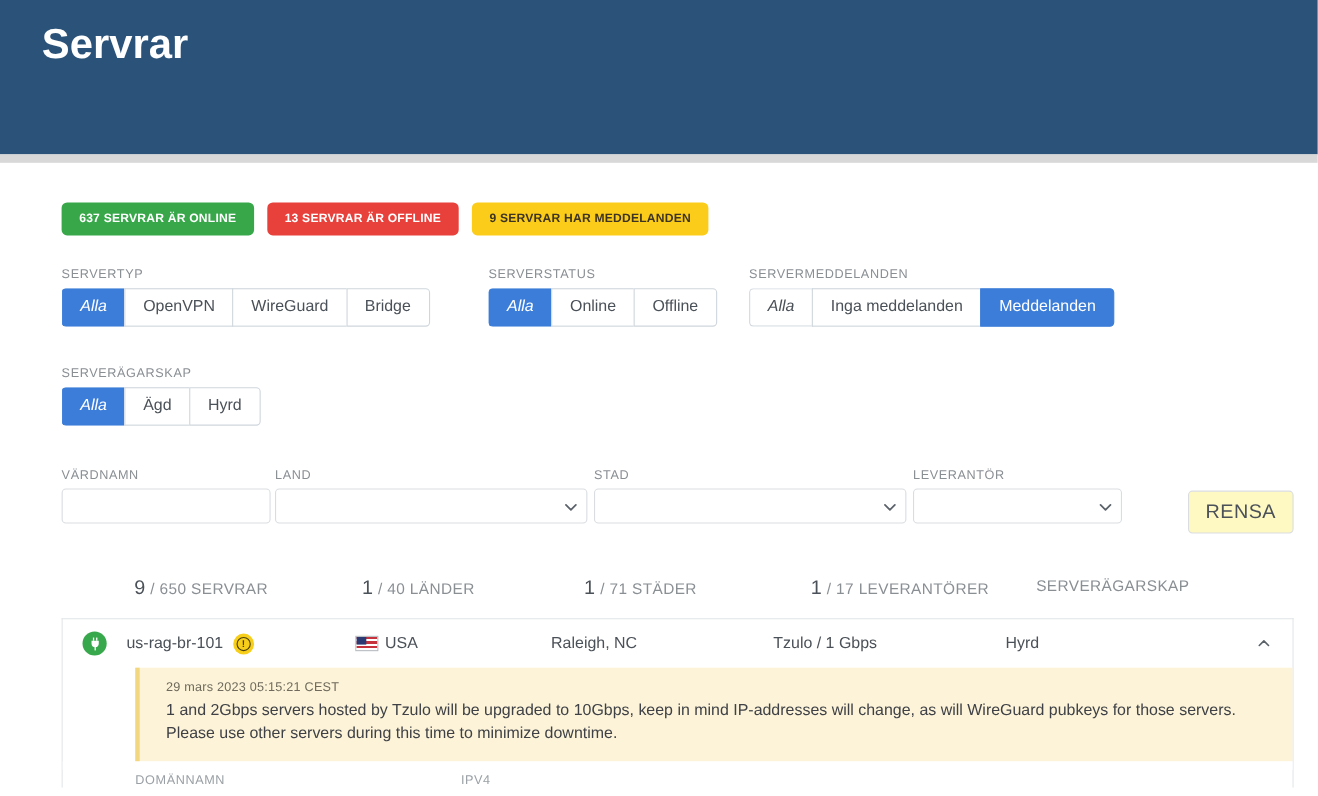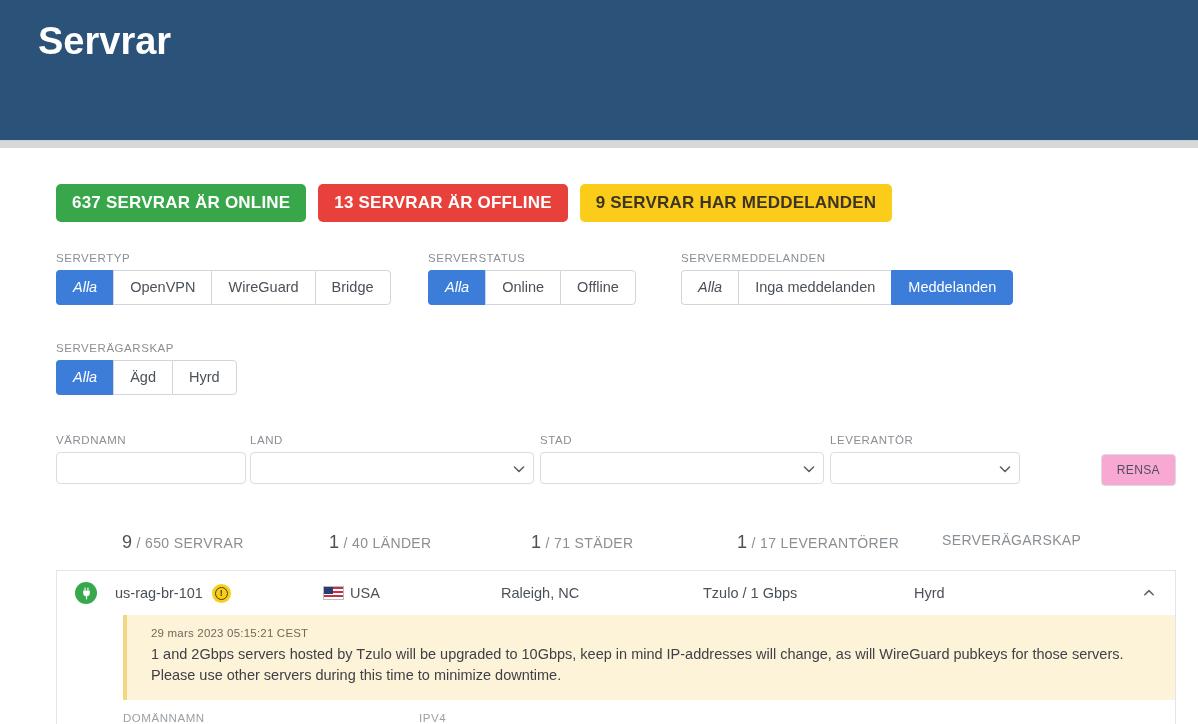--- a/index.html
+++ b/index.html
@@ -46,21 +46,21 @@
   
   .page { padding: 0 0 0 0; position: relative; }
 
   .badges {
     display: flex;
     gap: 12px;
     padding: 36px 0 0 56px;
   }
   .badge {
     color: #fff;
-    font-size: 17px;
+    font-size: 11px;
     font-weight: bold;
     letter-spacing: .2px;
     padding: 9px 16px;
     border-radius: 5px;
     white-space: nowrap;
   }
   .badge.green  { background: #37a74a; }
   .badge.red    { background: #e8413c; }
   .badge.yellow { background: #fbcd1a; color: #3d3425; }
 
@@ -140,23 +140,23 @@
     right: 10px; top: 11px;
     width: 11px; height: 11px;
     pointer-events: none;
   }
   .chev svg { display: block; }
   .clear-btn {
     position: absolute;
     right: 22px;
     top: 20px;
     border: 1px solid #d9dde1;
-    background: #f9a8d4;
+    background: #fef9c3;
     border-radius: 4px;
-    font-size: 12px;
+    font-size: 18px;
     color: #4b5158;
     letter-spacing: .4px;
     padding: 8px 15px;
     cursor: pointer;
   }
 
   
   .summary {
     position: relative;
     height: 38px;
@@ -294,21 +294,21 @@
     <div class="filter-group" style="left:56px;">
       <span class="fg-label">SERVERTYP</span>
       <div class="btn-group">
         <button class="seg active">Alla</button>
         <button class="seg">OpenVPN</button>
         <button class="seg">WireGuard</button>
         <button class="seg">Bridge</button>
       </div>
     </div>
 
-    <div class="filter-group" style="left:428px;">
+    <div class="filter-group" style="left:444px;">
       <span class="fg-label">SERVERSTATUS</span>
       <div class="btn-group">
         <button class="seg active">Alla</button>
         <button class="seg">Online</button>
         <button class="seg">Offline</button>
       </div>
     </div>
 
     <div class="filter-group" style="left:681px;">
       <span class="fg-label">SERVERMEDDELANDEN</span>

